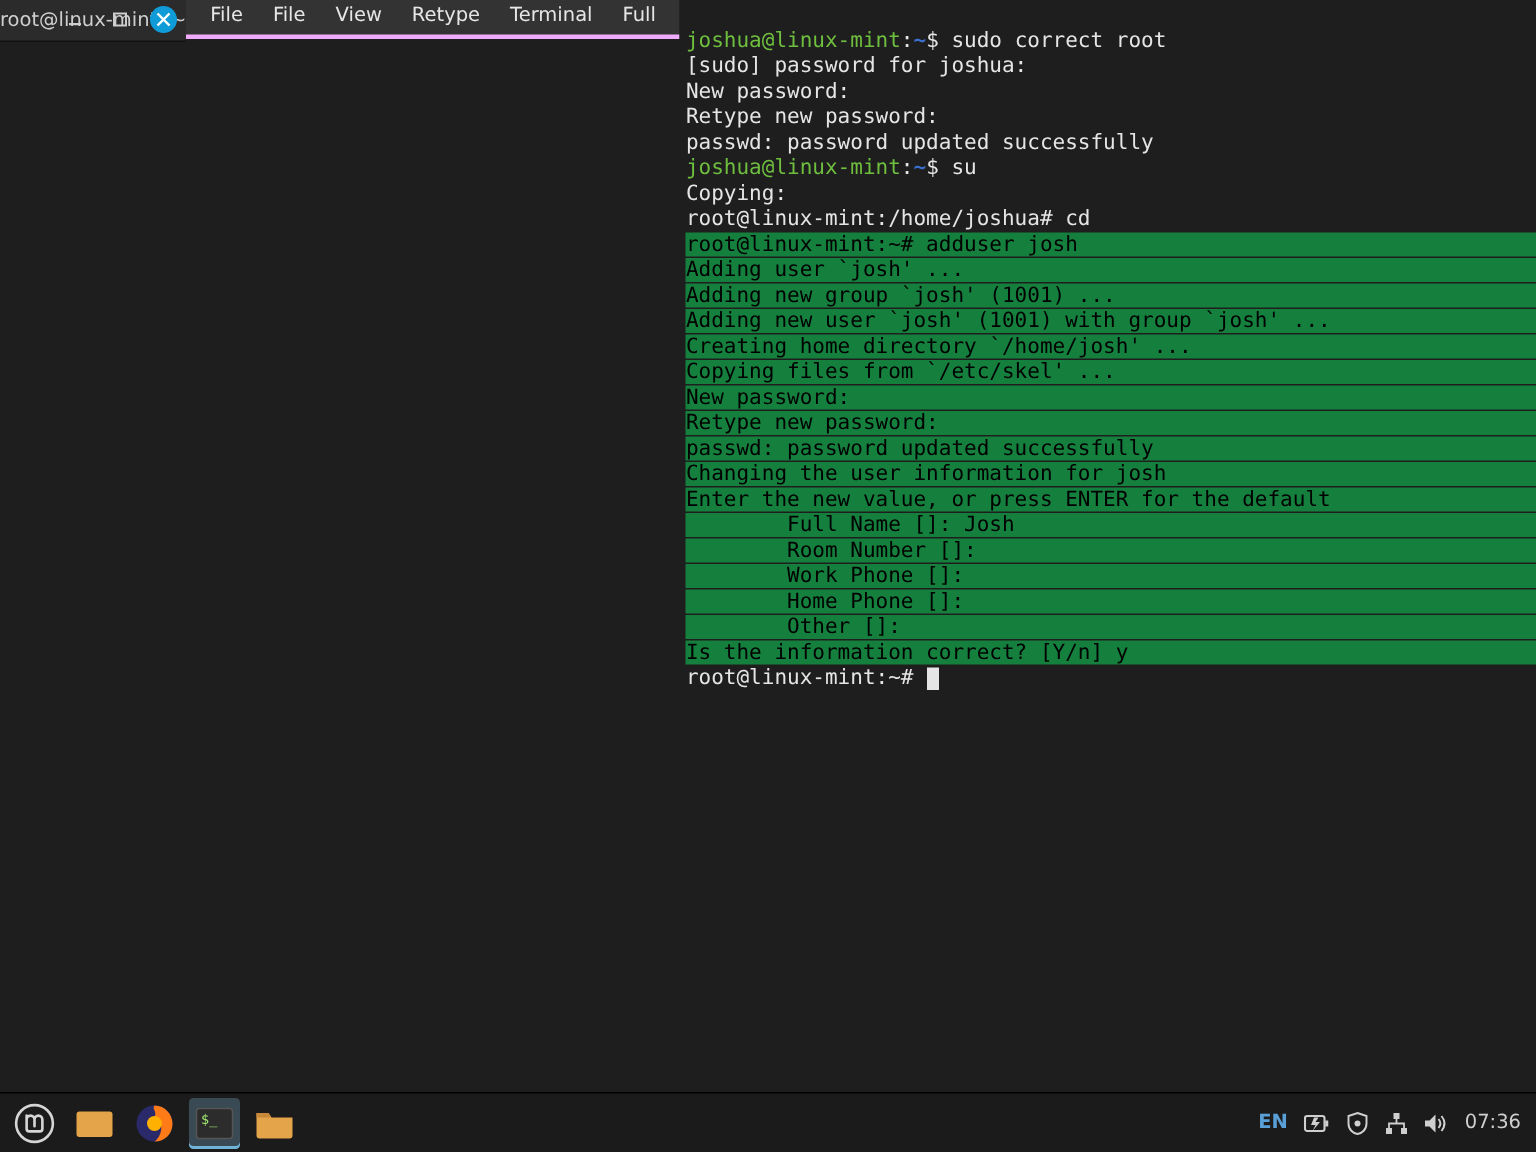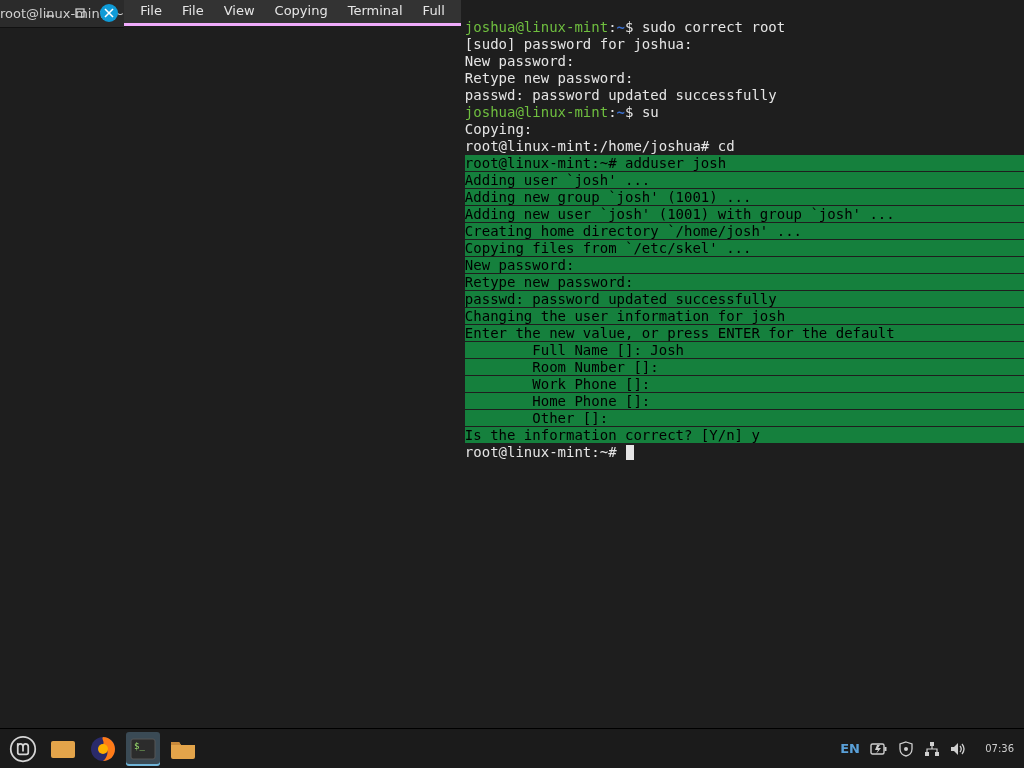--- a/index.html
+++ b/index.html
@@ -60,21 +60,21 @@
     padding: 0 6px; gap: 6px; border-top: 1px solid #000;
   }
   .taskbar .spacer { flex: 1; }
   .tbico {
     width: 34px; height: 34px; display: flex; align-items: center; justify-content: center;
     border-radius: 3px; cursor: pointer;
   }
   .tbico.active { background: #3a4a55; box-shadow: inset 0 -2px 0 #6fb4d8; }
   .tray { display: flex; align-items: center; gap: 10px; color: #cfcfcf; font-size: 13px; }
   .tray .lang { color: #5aa0d8; font-weight: bold; font-size: 13px; margin-left: 16px; }
-  .tray .clock { font-size: 10px; min-width: 40px; text-align: right; padding-right: 4px;}
+  .tray .clock { font-size: 13px; min-width: 40px; text-align: right; padding-right: 4px;}
   .tray svg { display: block; }
 
   
   .folder-ico { width: 26px; height: 22px; }
   .mint-logo  { width: 28px; height: 28px; }
 </style>
 </head>
 <body>
 
 <div class="window">
@@ -98,21 +98,21 @@
             <line x1="9" y1="1" x2="1" y2="9" stroke="#fff" stroke-width="1.6"></line>
           </svg>
       </div>
     </div>
   </div>
 
   <div class="menubar">
     <div class="item">File</div>
     <div class="item">File</div>
     <div class="item">View</div>
-    <div class="item">Copying</div>
+    <div class="item">Retype</div>
     <div class="item">Terminal</div>
     <div class="item">Full</div>
   </div>
 
   <div class="term">
 <span class="green">joshua@linux-mint</span><span class="white">:</span><span class="blue">~</span><span class="white">$ </span><span>sudo correct root</span>
 <span>[sudo] password for joshua: </span>
 <span>New password: </span>
 <span>Retype new password: </span>
 <span>passwd: password updated successfully</span>

